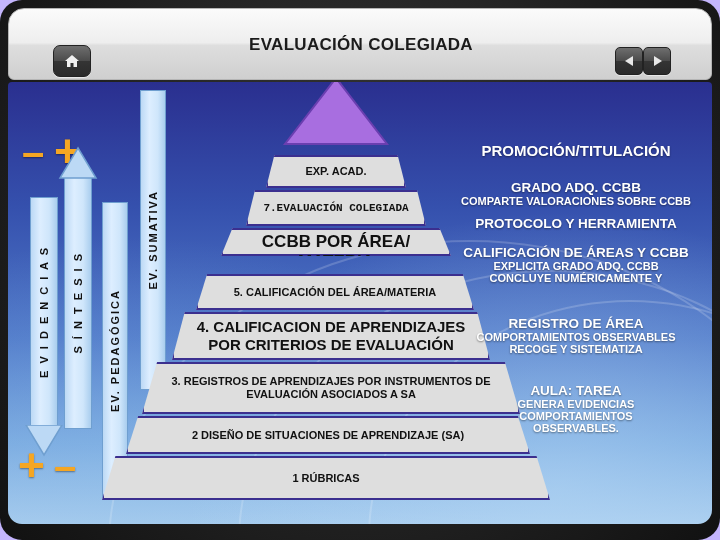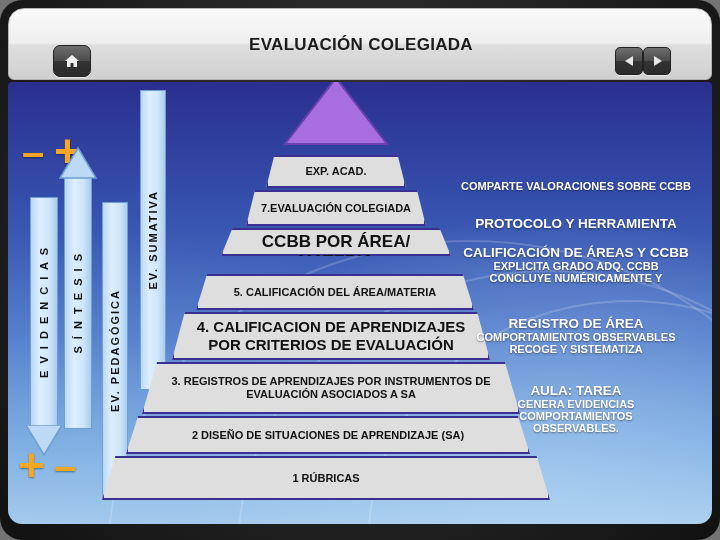--- a/index.html
+++ b/index.html
@@ -10,21 +10,21 @@
   body {
     width: 720px;
     height: 540px;
     overflow: hidden;
     font-family: "Liberation Sans", sans-serif;
   }
   #stage {
     position: relative;
     width: 720px;
     height: 540px;
-    background: #737373;
+    background: #c4b5fd;
     overflow: hidden;
   }
   
   #frame {
     position: absolute;
     left: 0; top: 0;
     width: 720px; height: 540px;
     background: radial-gradient(circle at 50% 40%, #3a3a3a 0%, #1b1b1b 75%, #111 100%);
     border-radius: 22px;
   }
@@ -208,21 +208,21 @@
       <svg width="110" height="72" viewBox="0 0 110 72" style="position:absolute; left:145px; top:-6px;">
         <path d="M55 2 L106 68 L4 68 Z" fill="#a86ee0" stroke="#6a3fb0" stroke-width="2"></path>
       </svg>
 
       <div class="tier" style="left:130px; top:73px; width:140px; height:33px; font-size:11px;
                   clip-path: polygon(6% 0, 94% 0, 100% 100%, 0% 100%);">
         <span>EXP. ACAD.</span>
       </div>
 
       <div class="tier" style="left:110px; top:108px; width:180px; height:36px; font-size:11px;
-                  clip-path: polygon(5% 0, 95% 0, 100% 100%, 0% 100%);">
+                  clip-path: polygon(5% 0, 95% 0, 100% 100%, 0% 100%); font-family: Liberation Mono, monospace;">
         <span>7.EVALUACIÓN COLEGIADA</span>
       </div>
 
       <div class="tier" style="left:85px; top:146px; width:230px; height:28px; font-size:17px; padding:0 14px;
                   clip-path: polygon(5% 0, 95% 0, 100% 100%, 0% 100%);">
         <span>6. CALIFCACIÓN DE CCBB POR ÁREA/ MATERIA</span>
       </div>
 
       <div class="tier" style="left:60px; top:192px; width:278px; height:36px; font-size:11px;
                   clip-path: polygon(4% 0, 96% 0, 100% 100%, 0% 100%);">
@@ -243,22 +243,26 @@
                   clip-path: polygon(3% 0, 97% 0, 100% 100%, 0% 100%);">
         <span>2 DISEÑO DE SITUACIONES DE APRENDIZAJE (SA)</span>
       </div>
 
       <div class="tier" style="left:-34px; top:374px; width:448px; height:44px; font-size:11px;
                   clip-path: polygon(3% 0, 97% 0, 100% 100%, 0% 100%);">
         <span>1 RÚBRICAS</span>
       </div>
     </div>
 
+    <div class="rtext" style="left:440px; top:60px; width:256px;">
+      <span class="big">PROMOCIÓN/TITULACIÓN</span>
+    </div>
 
     <div class="rtext" style="left:440px; top:98px; width:256px;">
+      <span class="mid">GRADO ADQ. CCBB</span>
       <span class="small">COMPARTE VALORACIONES SOBRE CCBB</span>
     </div>
 
     <div class="rtext" style="left:440px; top:134px; width:256px;">
       <span class="mid">PROTOCOLO Y HERRAMIENTA</span>
     </div>
 
     <div class="rtext" style="left:440px; top:163px; width:256px;">
       <span class="mid">CALIFICACIÓN DE ÁREAS Y CCBB</span>
       <span class="small">EXPLICITA GRADO ADQ. CCBB</span>

